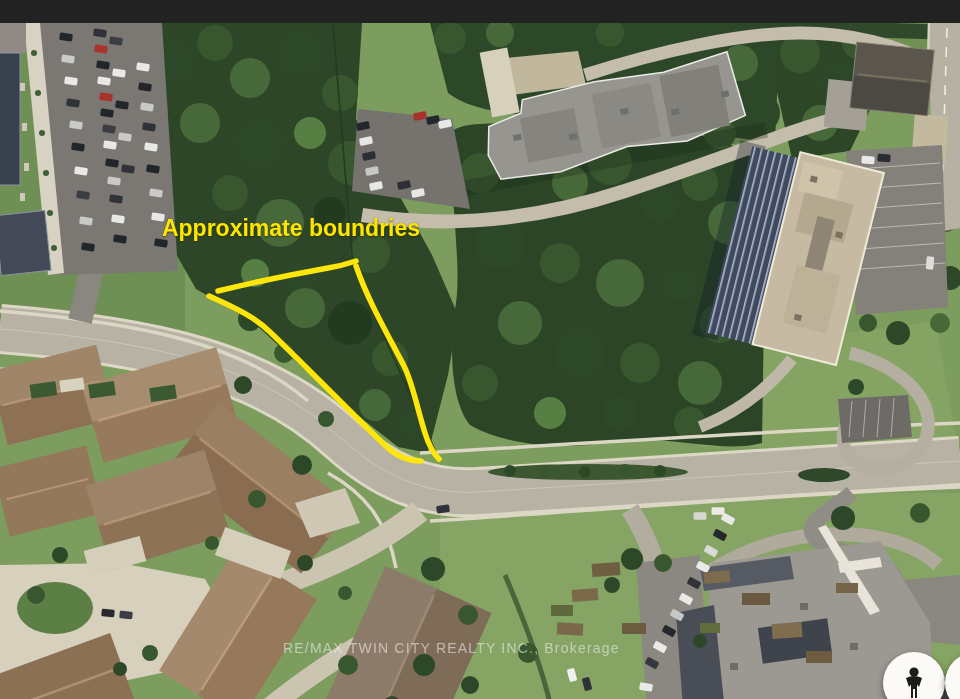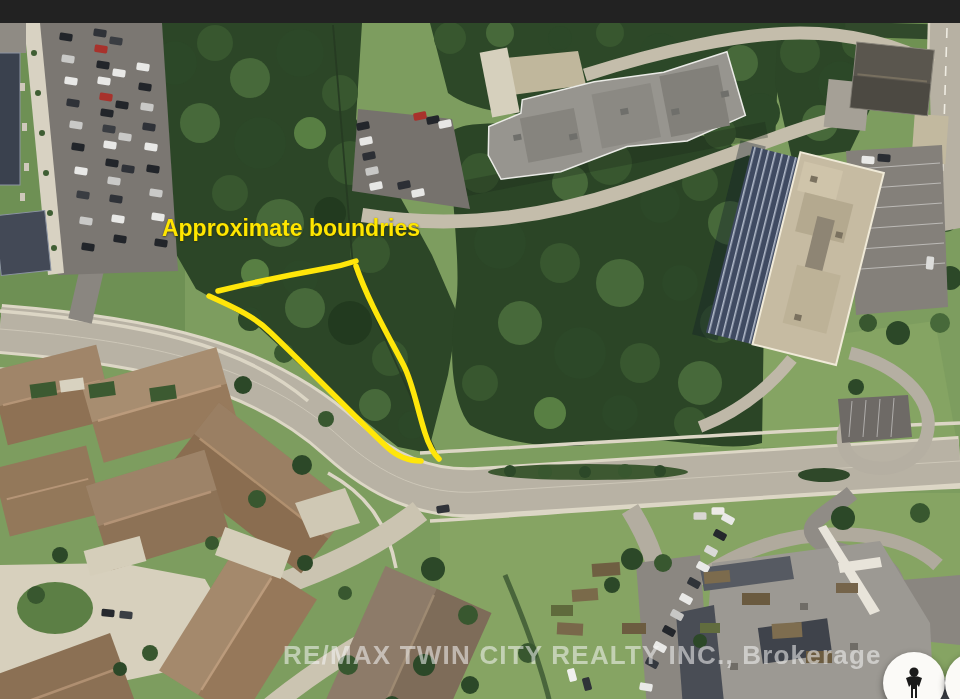--- a/index.html
+++ b/index.html
@@ -13,23 +13,22 @@
   .overlay{position:absolute;left:0;top:0;pointer-events:none;}
   .annot{
     position:absolute;left:158px;top:191px;width:266px;
     text-align:center;font-weight:bold;font-size:23px;line-height:28px;
     color:#ffe600;letter-spacing:0px;
     text-shadow:0 1px 2px rgba(45,45,0,.65), 0 0 1px rgba(80,70,0,.5);
     white-space:nowrap;
   }
   .watermark{
     position:absolute;left:283px;top:617px;
-    font-size:26px;letter-spacing:1.2px;color:rgba(245,245,245,.55);
+    font-size:14px;letter-spacing:1.2px;color:rgba(245,245,245,.55);
     white-space:nowrap;
-    font-weight:bold;
   }
   .ctl{
     position:absolute;width:62px;height:62px;border-radius:50%;
     background:#fbfaf7;border:none;padding:0;margin:0;cursor:pointer;
     box-shadow:0 3px 7px rgba(0,0,0,.45);
     display:flex;align-items:center;justify-content:center;
   }
   .ctl.pegman{left:883px;top:629px;}
   .ctl.compass{left:945px;top:629px;}
 </style>

